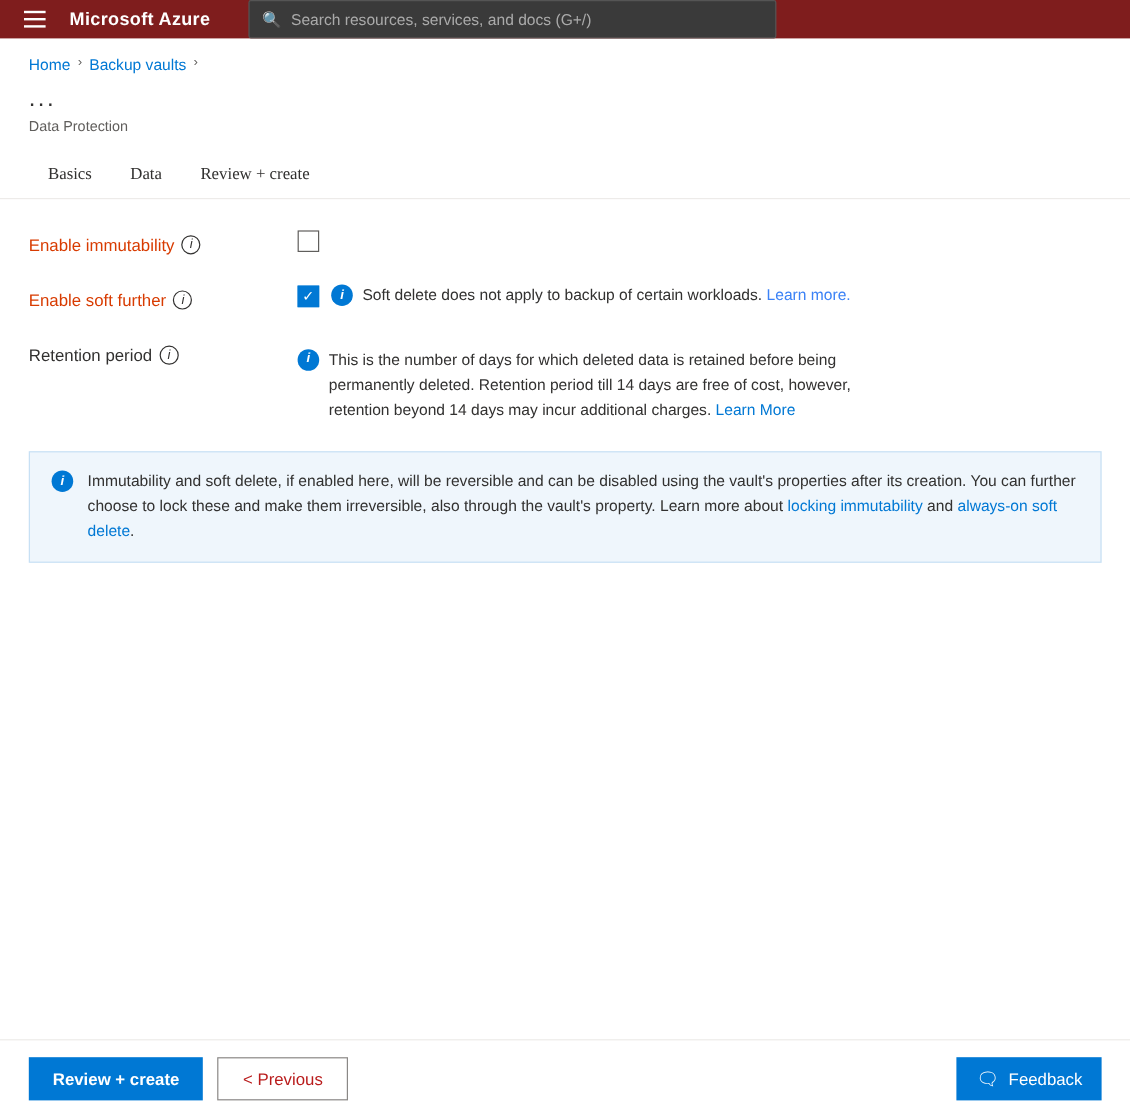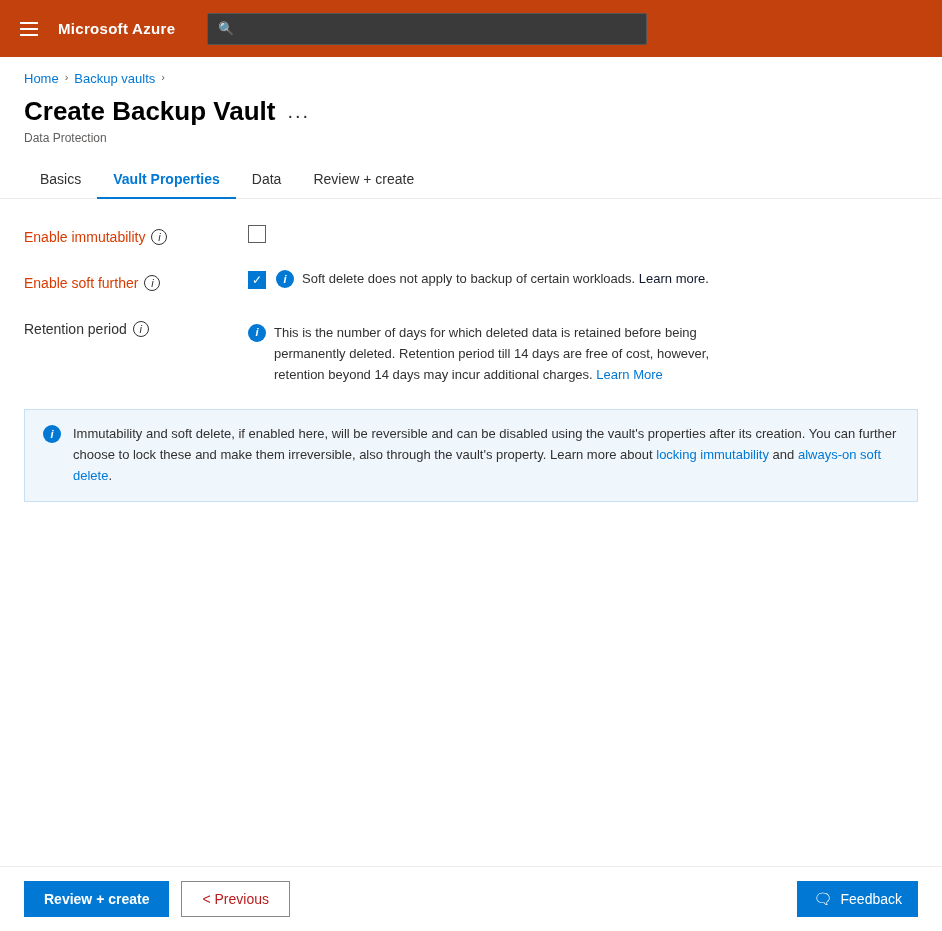--- a/index.html
+++ b/index.html
@@ -1,21 +1,21 @@
 <!DOCTYPE html>
 <html><head>
   <meta charset="utf-8">
   <style>
     * { box-sizing: border-box; margin: 0; padding: 0; }
     body { font-family: 'Segoe UI', Arial, sans-serif; font-size: 14px; color: #323130; background: #fff; width: 942px; min-height: 931px; display: flex; flex-direction: column; }
 
     
     .topbar {
-      background: #c2410c;
-      height: 57px;
+      background: #7f1d1d;
+      height: 32px;
       display: flex;
       align-items: center;
       padding: 0 16px;
       gap: 16px;
       flex-shrink: 0;
     }
     .topbar-hamburger {
       color: #fff;
       font-size: 18px;
       cursor: pointer;
@@ -97,20 +97,21 @@
       gap: 0;
     }
     .tab {
       padding: 10px 16px;
       font-size: 14px;
       color: #323130;
       cursor: pointer;
       border-bottom: 2px solid transparent;
       margin-bottom: -1px;
       white-space: nowrap;
+      font-family: Liberation Serif, serif;
     }
     .tab.active {
       color: #0078d4;
       border-bottom: 2px solid #0078d4;
       font-weight: 600;
     }
 
     
     .main-content {
       padding: 24px 24px 0 24px;
@@ -199,21 +200,21 @@
       color: #fff;
       display: flex;
       align-items: center;
       justify-content: center;
       font-size: 11px;
       font-style: italic;
       font-weight: bold;
       flex-shrink: 0;
       margin-top: 1px;
     }
-    .inline-info a { color: #0f172a; text-decoration: none; }
+    .inline-info a { color: #3b82f6; text-decoration: none; }
 
     
     .retention-input-wrap {
       display: flex;
       align-items: center;
       gap: 8px;
     }
     .retention-input {
       width: 460px;
       height: 32px;
@@ -331,39 +332,38 @@
 
 <div class="topbar">
   <div class="topbar-hamburger">
     <span></span>
       <span></span>
       <span></span>
   </div>
   <span class="topbar-brand">Microsoft Azure</span>
   <div class="topbar-search">
     <span class="topbar-search-icon">🔍</span>
+    <span style="color:#aaa; font-size:13px;">Search resources, services, and docs (G+/)</span>
   </div>
 </div>
 
 <div class="breadcrumb">
   <a href="#">Home</a>
   <span class="breadcrumb-sep">›</span>
   <a href="#">Backup vaults</a>
   <span class="breadcrumb-sep">›</span>
 </div>
 
 <div class="page-header">
-  <h1 class="page-title">Create Backup Vault</h1>
   <span class="page-more">...</span>
 </div>
 <div class="page-subtitle">Data Protection</div>
 
 <div class="tabs">
   <div class="tab">Basics</div>
-  <div class="tab active">Vault Properties</div>
   <div class="tab">Data</div>
   <div class="tab">Review + create</div>
 </div>
 
 <div class="main-content">
 
   <div class="form-row">
     <div class="form-label">
       <span class="form-label-orange">Enable immutability</span>
       <span class="info-circle">i</span>

